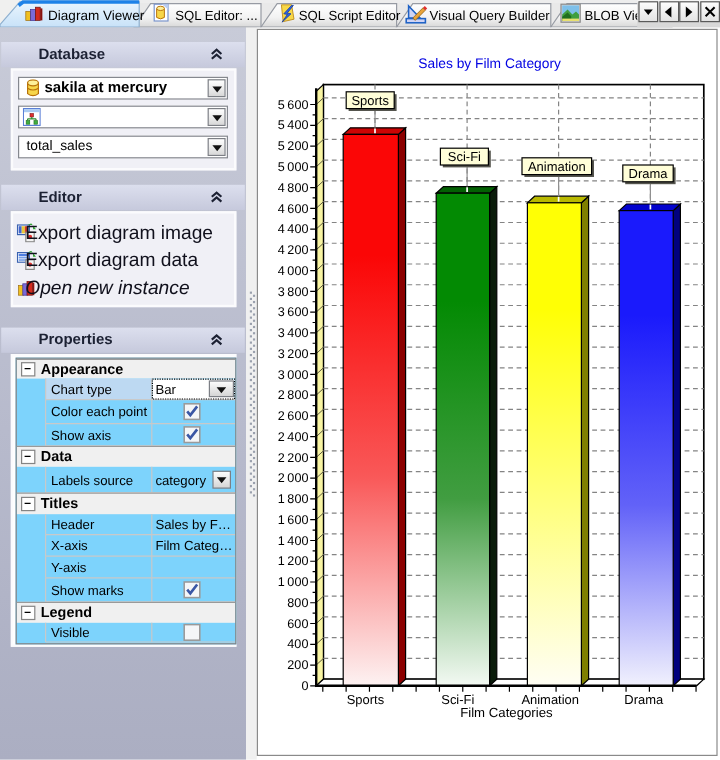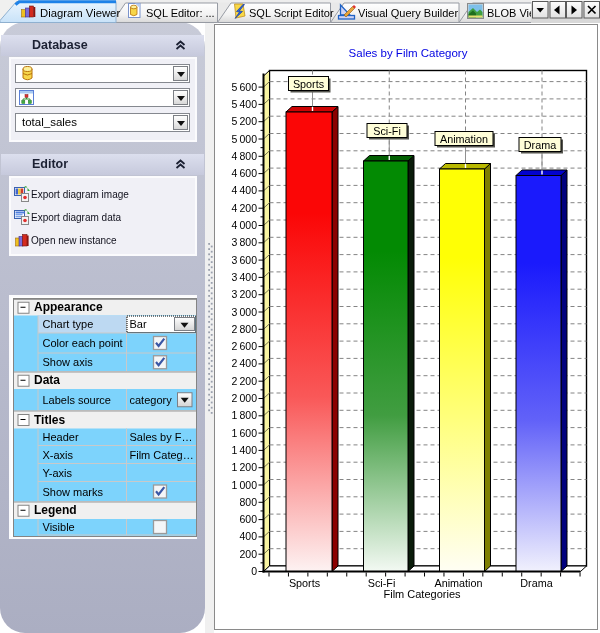--- a/index.html
+++ b/index.html
@@ -1,56 +1,57 @@
 <!DOCTYPE html>
 <html><head>
 <meta charset="utf-8">
 <style>
 html,body{margin:0;padding:0;width:600px;height:633px;overflow:hidden;
  font-family:"Liberation Sans",sans-serif;background:#fff;}
 #root{position:absolute;left:0;top:0;width:600px;height:633px;}
 .abs{position:absolute;}
 #side{position:absolute;left:0;top:22px;width:205px;height:611px;
- background:linear-gradient(to bottom,#c8cbd8 0%,#b7bacc 55%,#abaec2 100%);border-radius:25px;}
+ background:linear-gradient(to bottom,#c8cbd8 0%,#b7bacc 55%,#abaec2 100%);}
 .hdr{position:absolute;left:1px;width:203px;height:21px;
  background:linear-gradient(to bottom,#dcdfee,#c6c9dc);
  font-weight:bold;font-size:12.5px;color:#1c2133;line-height:21px;}
 .hdr span{margin-left:31px;}
 .chev{position:absolute;right:18px;top:5px;width:11px;height:11px;}
 .pbox{position:absolute;left:9px;width:184px;background:#f0f0f6;
  border:2px solid #fbfbfd;}
 .combo{position:absolute;left:4px;width:173px;height:17px;background:#fff;
  border:1px solid #85888f;}
 .ddbtn{position:absolute;right:1px;top:1px;width:15px;height:15px;
  background:linear-gradient(to bottom,#fefefe,#efefef 45%,#d8d8d8);
  border:1px solid #7c7f85;box-sizing:border-box;}
 .ddbtn:after{content:"";position:absolute;left:2.5px;top:5px;width:0;height:0;
  border-left:4px solid transparent;border-right:4px solid transparent;
  border-top:5px solid #111;}
 .ctext{position:absolute;top:0;height:17px;line-height:17px;font-size:11.5px;color:#000;white-space:nowrap;}
-.glink{position:absolute;left:20px;font-size:10px;color:#10101c;line-height:16px;white-space:nowrap;}
+.glink{position:absolute;left:10px;font-size:16px;color:#10101c;line-height:16px;white-space:nowrap;}
 .gicon{position:absolute;left:3px;width:16px;height:16px;}
 </style>
 </head>
 <body>
 <div id="root">
 
 <div id="side">
   <div class="hdr" style="top:13px;"><span>Database</span>
     <svg class="chev" viewBox="0 0 11 11">
           <path d="M1.5 5 L5.5 1.5 L9.5 5 M1.5 9 L5.5 5.5 L9.5 9" fill="none" stroke="#1c2133" stroke-width="1.8"></path>
         </svg>
   </div>
   <div class="pbox" style="top:35px;height:81px;">
     <div class="combo" style="top:4.5px;">
       <svg class="abs" style="left:6px;top:1px;" width="11" height="15" viewBox="0 0 11 15">
         <path d="M1 3 L1 12 Q5.5 15.5 10 12 L10 3" fill="#f7d64a" stroke="#b8720a"></path>
         <ellipse cx="5.5" cy="3" rx="4.5" ry="2.5" fill="#fdf09a" stroke="#b8720a"></ellipse>
         <path d="M1 7.5 Q5.5 10.5 10 7.5" fill="none" stroke="#b8720a"></path>
       </svg>
+      <div class="ctext" style="left:21px;font-weight:bold;font-size:12.5px;">sakila at mercury</div>
       <div class="ddbtn"></div>
     </div>
     <div class="combo" style="top:29px;">
       <svg class="abs" style="left:3px;top:1px;" width="15" height="15" viewBox="0 0 15 15">
         <rect x="0.5" y="0.5" width="14" height="14" fill="#fff" stroke="#5a7fd6"></rect>
         <rect x="1" y="1" width="13" height="2.5" fill="#aacbf2"></rect>
         <rect x="6" y="4.5" width="3" height="3" fill="#e03030" stroke="#802020" stroke-width="0.5"></rect>
         <path d="M7.5 7.5 L7.5 9 M4 9 L11 9 M4 9 L4 10.5 M11 9 L11 10.5" stroke="#2f8f2f" fill="none"></path>
         <rect x="2.8" y="10.5" width="3" height="3" fill="#3fae3f" stroke="#1f6f1f" stroke-width="0.5"></rect>
         <rect x="9.3" y="10.5" width="3" height="3" fill="#3fae3f" stroke="#1f6f1f" stroke-width="0.5"></rect>
@@ -88,23 +89,28 @@
       <rect x="7.5" y="7.5" width="7" height="8" fill="#f4f4f4" stroke="#888"></rect>
       <circle cx="11" cy="11.5" r="1.8" fill="#e03030"></circle>
     </svg>
     <div class="glink" style="top:32px;">Export diagram data</div>
     <svg class="gicon" style="top:54px;" viewBox="0 0 16 16">
       <rect x="1.5" y="6" width="4" height="8" fill="#f0c020" stroke="#a07010" stroke-width="0.6"></rect>
       <rect x="5" y="4.5" width="4" height="9.5" fill="#7a6ad8" stroke="#403090" stroke-width="0.6"></rect>
       <rect x="8.5" y="2.5" width="4.5" height="11.5" fill="#d42a1e" stroke="#701410" stroke-width="0.6"></rect>
       <rect x="13" y="3.5" width="1.6" height="10.5" fill="#8a1410"></rect>
     </svg>
-    <div class="glink" style="top:55px;">Open new instance</div>
-  </div>
-
+    <div class="glink" style="top:55px;font-style:italic;">Open new instance</div>
+  </div>
+
+  <div class="hdr" style="top:250.5px;"><span>Properties</span>
+    <svg class="chev" viewBox="0 0 11 11">
+          <path d="M1.5 5 L5.5 1.5 L9.5 5 M1.5 9 L5.5 5.5 L9.5 9" fill="none" stroke="#1c2133" stroke-width="1.8"></path>
+        </svg>
+  </div>
   <div class="pbox" style="top:273px;height:240px;background:#fff;">
     <div id="grid" class="abs" style="left:2px;top:1px;width:182px;height:237px;border:1px solid #848484;background:#7dd3fc;">
 <svg width="182" height="237" style="position:absolute;left:0;top:0;">
 <rect x="0" y="0" width="182" height="16.5" fill="#f0f0f0"></rect>
 <line x1="0" y1="0.5" x2="182" y2="0.5" stroke="#9a9a9a"></line>
 <rect x="4" y="3.25" width="11" height="11" fill="#fff" stroke="#848484"></rect>
 <line x1="6.5" y1="8.25" x2="11.5" y2="8.25" stroke="#000"></line>
 <text x="20" y="12.25" font-size="12" font-weight="bold" fill="#000">Appearance</text>
 <rect x="24" y="16.5" width="88.5" height="17.5" fill="#bdd9f2"></rect>
 <line x1="24" y1="34" x2="182" y2="34" stroke="#c9c9c9"></line>

